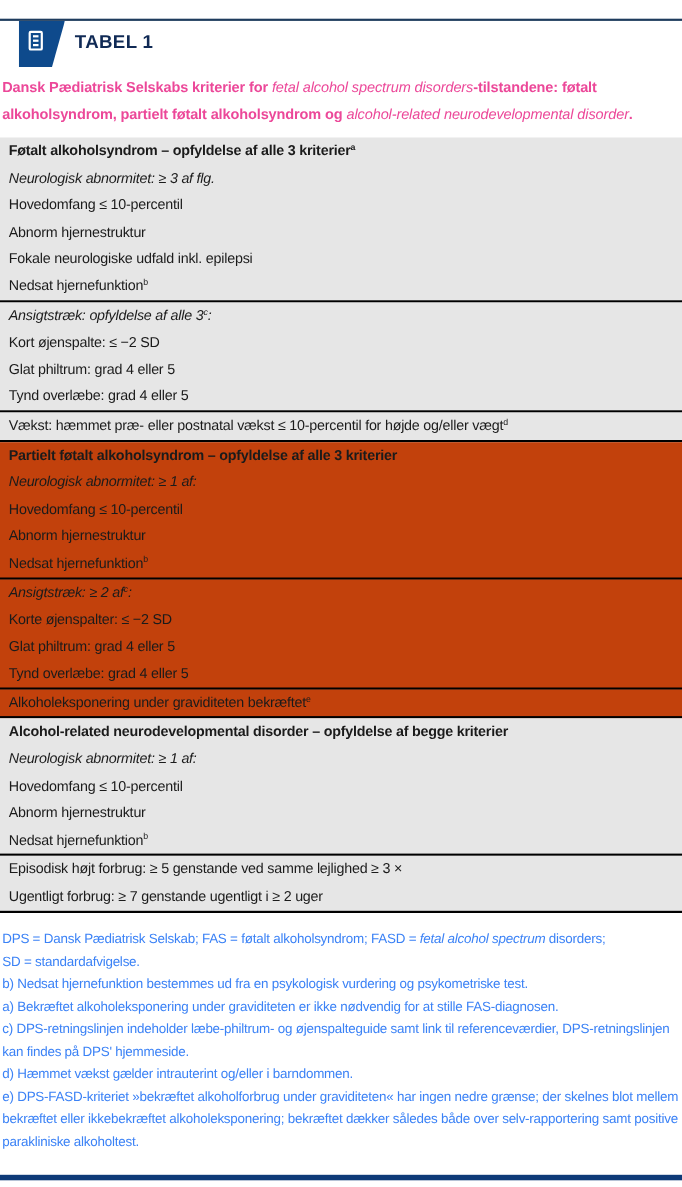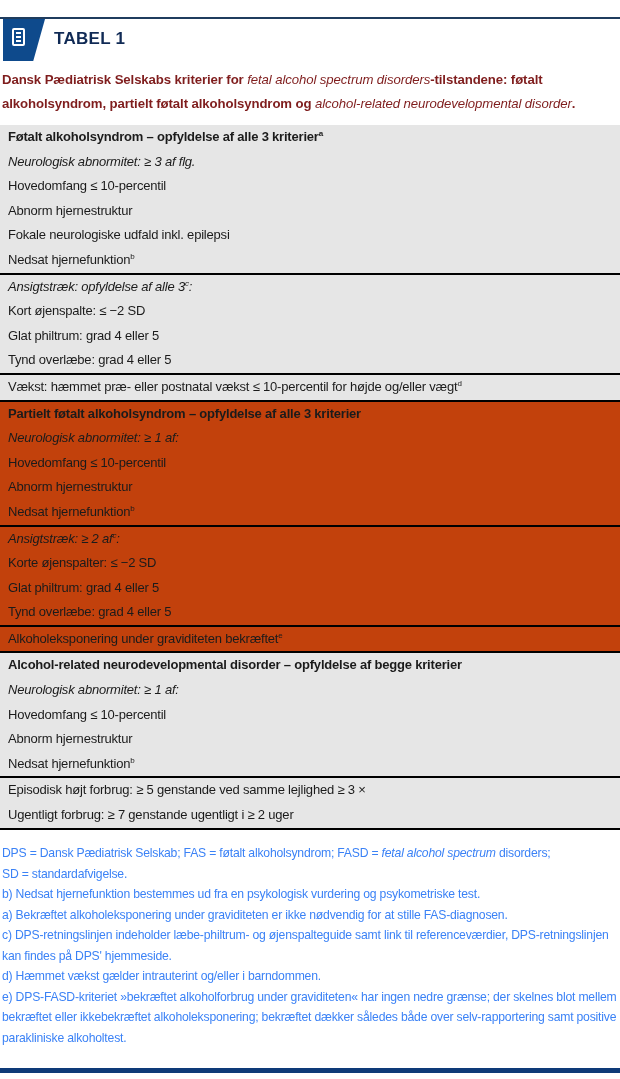--- a/index.html
+++ b/index.html
@@ -1,31 +1,31 @@
 <!DOCTYPE html>
 <html><head>
 <meta charset="utf-8">
 <style>
   * { box-sizing: border-box; margin: 0; padding: 0; }
   html, body { width: 620px; height: 1079px; background: #ffffff; overflow: hidden; }
   body { font-family: "Liberation Sans", "DejaVu Sans", sans-serif; color: #1a1a1a; position: relative; }
 
   .top-rule { position: absolute; left: 0; top: 17px; width: 620px; height: 2px; background: #1f3c5e; }
 
-  .header { position: absolute; left: 3px; top: 19px; height: 42px; width: 528px; }
+  .header { position: absolute; left: 17px; top: 19px; height: 42px; width: 528px; }
   .badge { position: absolute; left: 0; top: 0; width: 42px; height: 42px; background: #0e4a8c;
            clip-path: polygon(0 0, 100% 0, 72% 100%, 0 100%); }
   .doc-icon { position: absolute; left: 9px; top: 9px; width: 13px; height: 18px; border: 2px solid #ffffff; border-radius: 2px; }
   .doc-icon i { position: absolute; left: 2px; width: 5px; height: 2px; background: #ffffff; }
   .doc-icon i:nth-child(1) { top: 2px; }
   .doc-icon i:nth-child(2) { top: 6px; }
   .doc-icon i:nth-child(3) { top: 10px; }
   .title { position: absolute; left: 51px; top: 10px; font-size: 17px; font-weight: bold; color: #102a55; letter-spacing: 0.3px; }
 
-  .caption { position: absolute; left: 2px; top: 68px; width: 616px; font-size: 13.2px; font-weight: bold; line-height: 24px; color: #7f1d1d; letter-spacing: -0.1px; }
+  .caption { position: absolute; left: 2px; top: 68px; width: 616px; font-size: 13.2px; font-weight: bold; line-height: 24px; color: #ec4899; letter-spacing: -0.1px; }
   .caption em { font-weight: normal; font-style: italic; }
 
   .table { position: absolute; left: 0; top: 125px; width: 620px; }
   .group { border-bottom: 2px solid #000000; }
   .section-a .group { background: #e6e6e6; }
   .section-b .group { background: #c2410c; }
   .row { height: 24.6px; line-height: 24.6px; padding-left: 8px; font-size: 13px; white-space: nowrap; color: #1b1b1b; letter-spacing: -0.2px; }
   .row.head { font-weight: bold; }
   .row.sub { font-style: italic; }
   sup { font-size: 8px; line-height: 0; vertical-align: 5px; }

